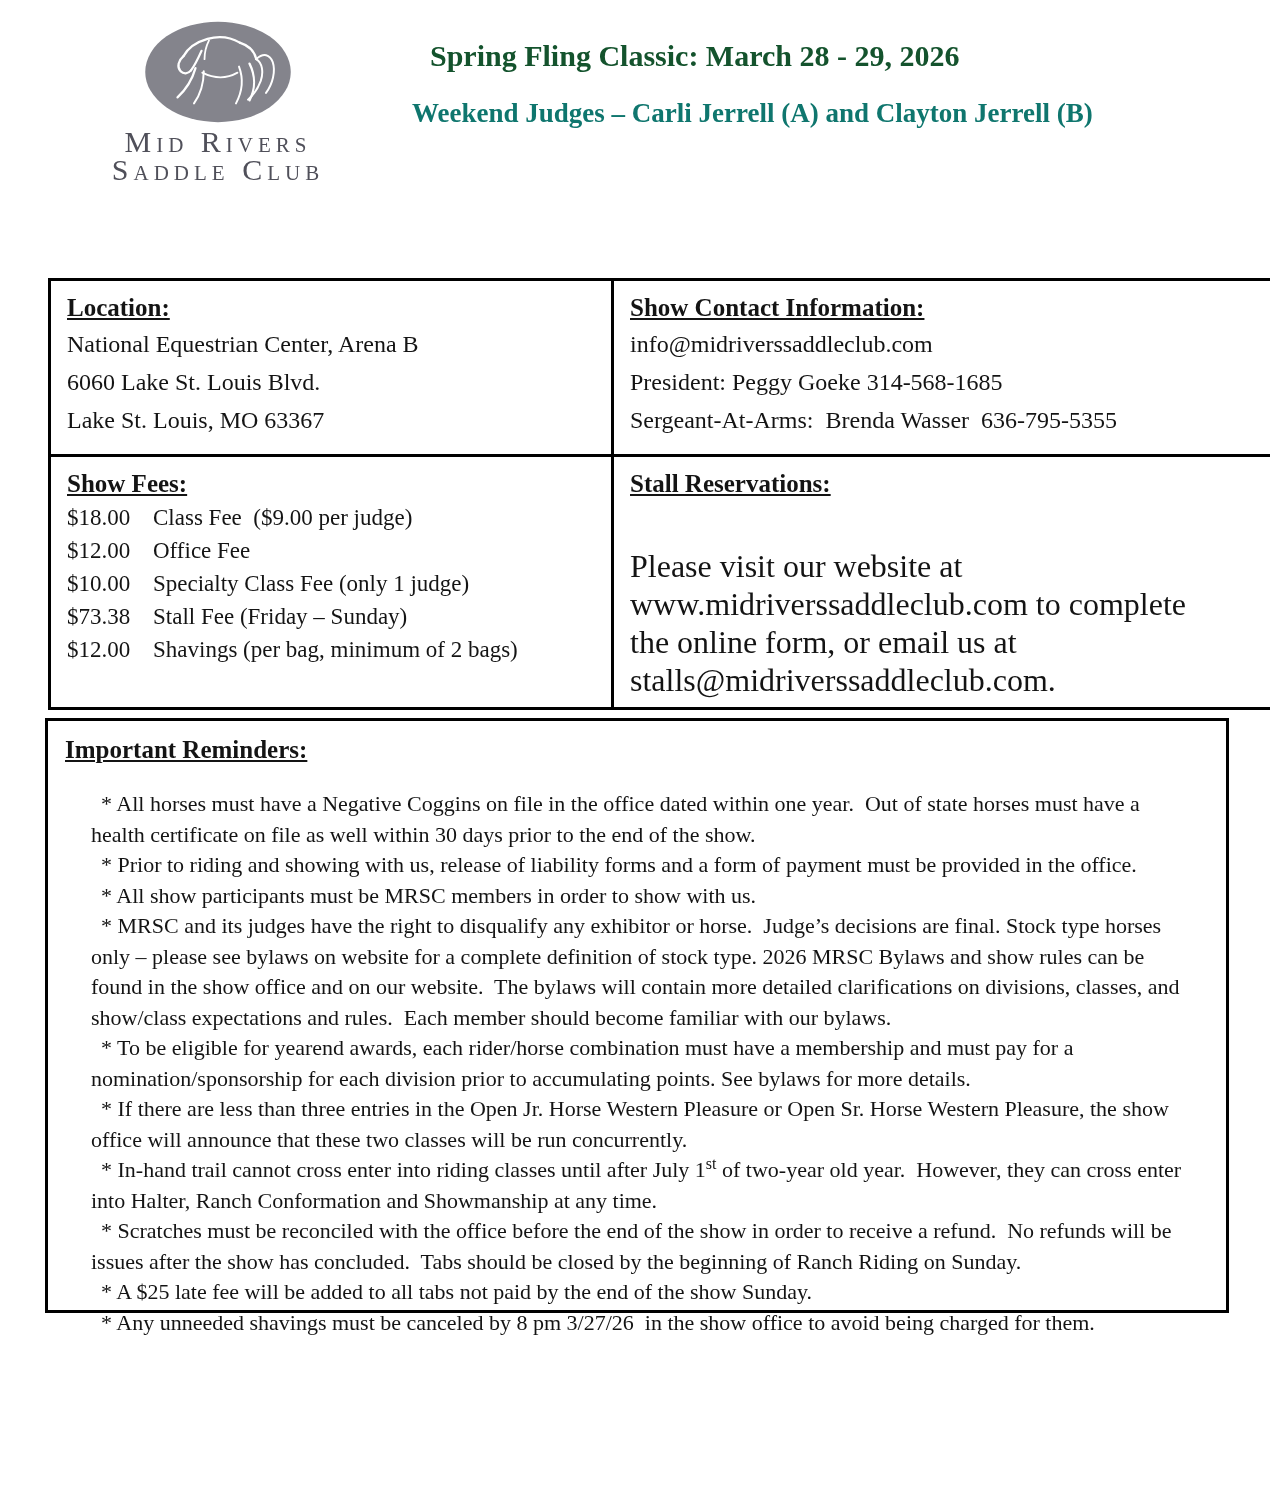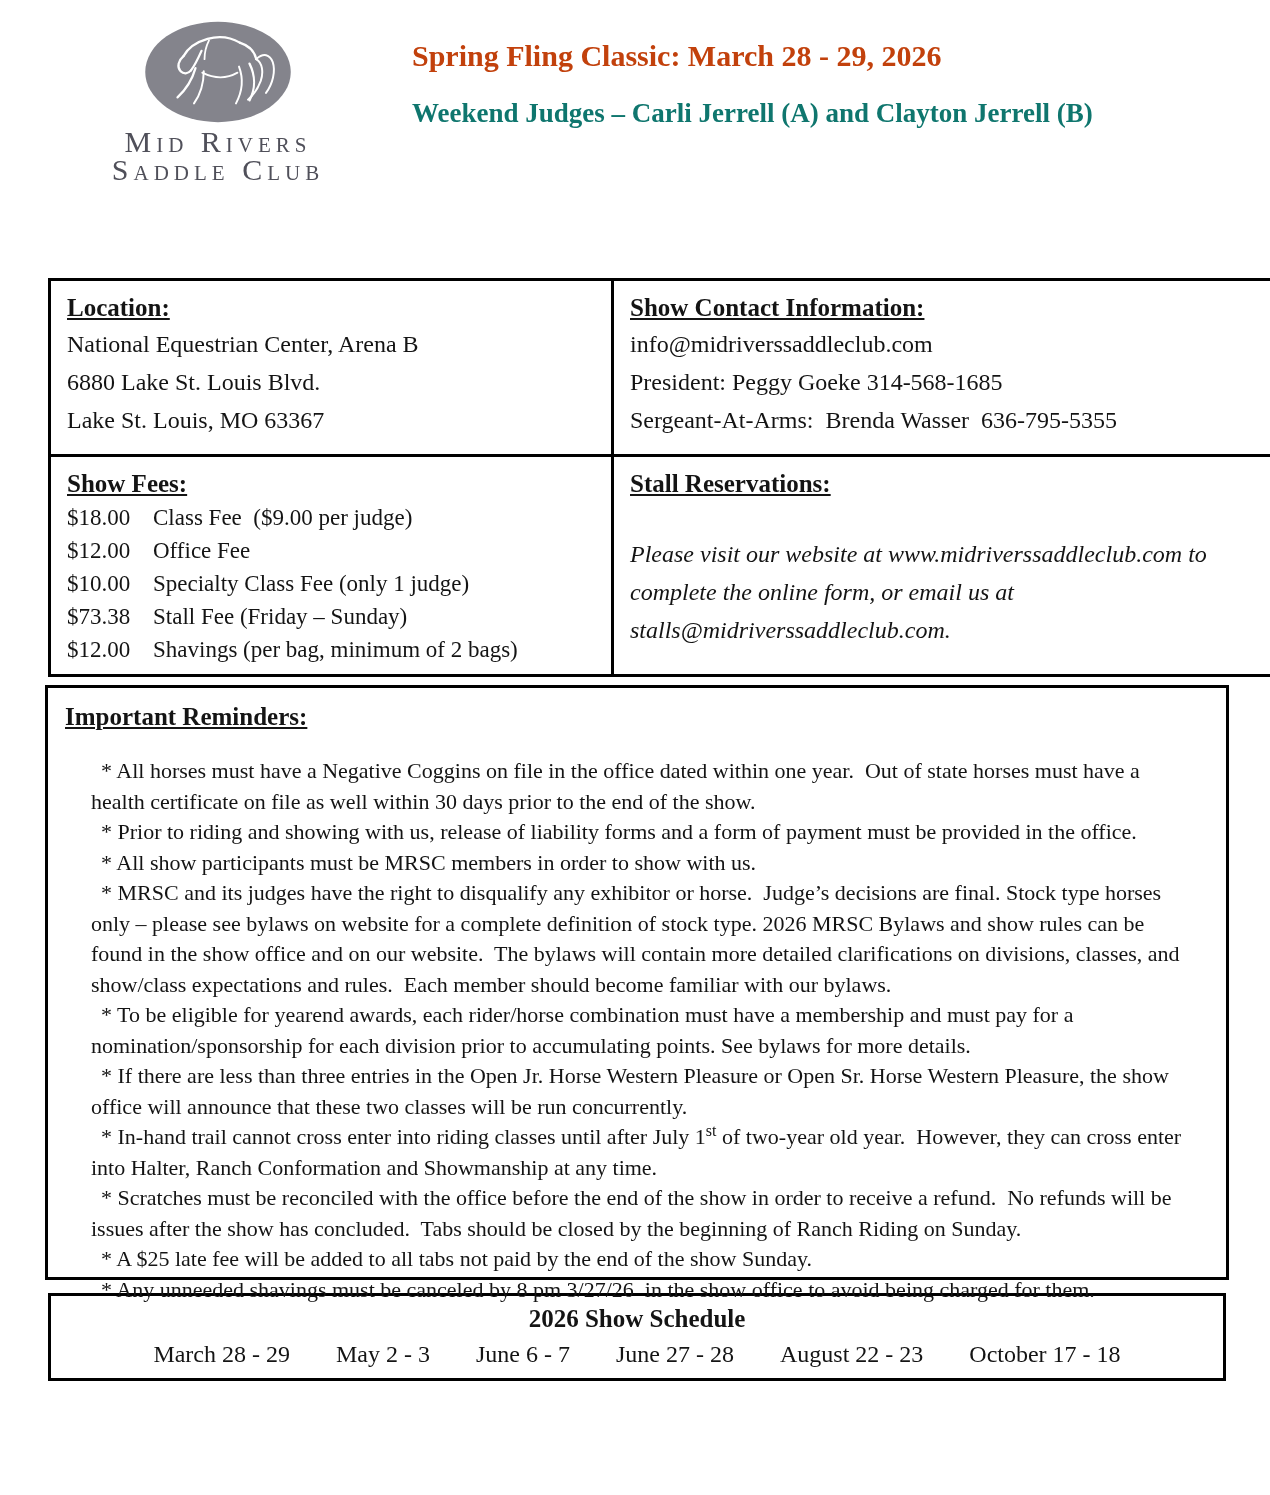--- a/index.html
+++ b/index.html
@@ -12,21 +12,21 @@
   .page{position:relative;width:1270px;height:1495px;overflow:hidden;}
 
   
   .header{display:flex;align-items:flex-start;padding:14px 45px 0 48px;height:200px;}
   .logo{width:268px;margin-left:36px;text-align:center;flex:0 0 auto;}
   .logo svg{display:block;margin:6px auto 2px auto;}
   .logo-line{font-size:30px;line-height:28px;color:#50505a;
     font-variant:small-caps;letter-spacing:5px;white-space:nowrap;}
   .titles{margin-left:60px;flex:1 1 auto;}
   .doc-title{font-size:38px;line-height:40px;font-weight:bold;margin:8px 0 0 0;color:#0d0d0d;}
-  .doc-subtitle{font-size:30px;line-height:32px;font-weight:bold;margin:26px 0 0 0;color:#c2410c;}
+  .doc-subtitle{font-size:30px;line-height:32px;font-weight:bold;margin:26px 0 0 18px;color:#14532d;}
   .doc-judges{font-size:27px;line-height:29px;font-weight:bold;margin:27px 0 0 0;color:#0f766e;}
 
   
   .info-table{
     margin:64px 0 0 48px;
     width:1178px;
     border-collapse:collapse;table-layout:fixed;
   }
   .info-table td{
     border:3px solid #000;
@@ -34,21 +34,21 @@
     padding:10px 14px 8px 16px;
   }
   .col-left{width:530px;}
   .col-right{width:648px;}
   .row-top td{height:155px;}
   .row-bottom td{height:190px;}
   .cell-heading{font-size:25px;font-weight:bold;text-decoration:underline;line-height:34px;white-space:pre-wrap;}
   .info-line{font-size:24px;line-height:38px;white-space:pre-wrap;}
   .fee-line{font-size:23px;line-height:33px;white-space:pre-wrap;}
   .fee-amount{display:inline-block;min-width:86px;}
-  .stall-text{font-size:24px;line-height:38px;margin-top:34px;white-space:pre-wrap;width:590px;font-style:italic;}
+  .stall-text{font-size:32px;line-height:38px;margin-top:46px;white-space:pre-wrap;width:590px;}
 
   
   .reminders-box{
     box-sizing:border-box;
     margin:8px 0 0 45px;
     width:1184px;height:595px;
     border:3px solid #000;
     padding:12px 20px 0 17px;
   }
   .reminder-list{margin-top:22px;padding:0 8px 0 26px;}
@@ -106,21 +106,21 @@
 
   <table class="info-table">
     <tbody>
     <tr class="row-top">
       <td class="col-left">
         <div class="cell-heading">Location:</div>
         <div>
 
             <div class="info-line">National Equestrian Center, Arena B</div>
 
-            <div class="info-line">6880 Lake St. Louis Blvd.</div>
+            <div class="info-line">6060 Lake St. Louis Blvd.</div>
 
             <div class="info-line">Lake St. Louis, MO 63367</div>
           </div>
       </td>
       <td class="col-right">
         <div class="cell-heading">Show Contact Information:</div>
         <div>
 
             <div class="info-line">info@midriverssaddleclub.com</div>
 
@@ -173,32 +173,14 @@
         <p class="reminder"><span>* In-hand trail cannot cross enter into riding classes until after July 1</span><sup>st</sup><span> of two-year old year.  However, they can cross enter into Halter, Ranch Conformation and Showmanship at any time.</span></p>
 
         <p class="reminder"><span>* Scratches must be reconciled with the office before the end of the show in order to receive a refund.  No refunds will be issues after the show has concluded.  Tabs should be closed by the beginning of Ranch Riding on Sunday.</span><sup></sup><span></span></p>
 
         <p class="reminder"><span>* A $25 late fee will be added to all tabs not paid by the end of the show Sunday.</span><sup></sup><span></span></p>
 
         <p class="reminder"><span>* Any unneeded shavings must be canceled by 8 pm 3/27/26  in the show office to avoid being charged for them.</span><sup></sup><span></span></p>
       </div>
   </section>
 
-  <section class="schedule-box">
-    <div class="schedule-heading">2026 Show Schedule</div>
-    <div class="schedule-dates">
-      
-    
-        <span class="schedule-date">March 28 - 29</span>
-      
-        <span class="schedule-date">May 2 - 3</span>
-      
-        <span class="schedule-date">June 6 - 7</span>
-      
-        <span class="schedule-date">June 27 - 28</span>
-      
-        <span class="schedule-date">August 22 - 23</span>
-      
-        <span class="schedule-date">October 17 - 18</span>
-      </div>
-  </section>
 
 </div>
 
 </body></html>

